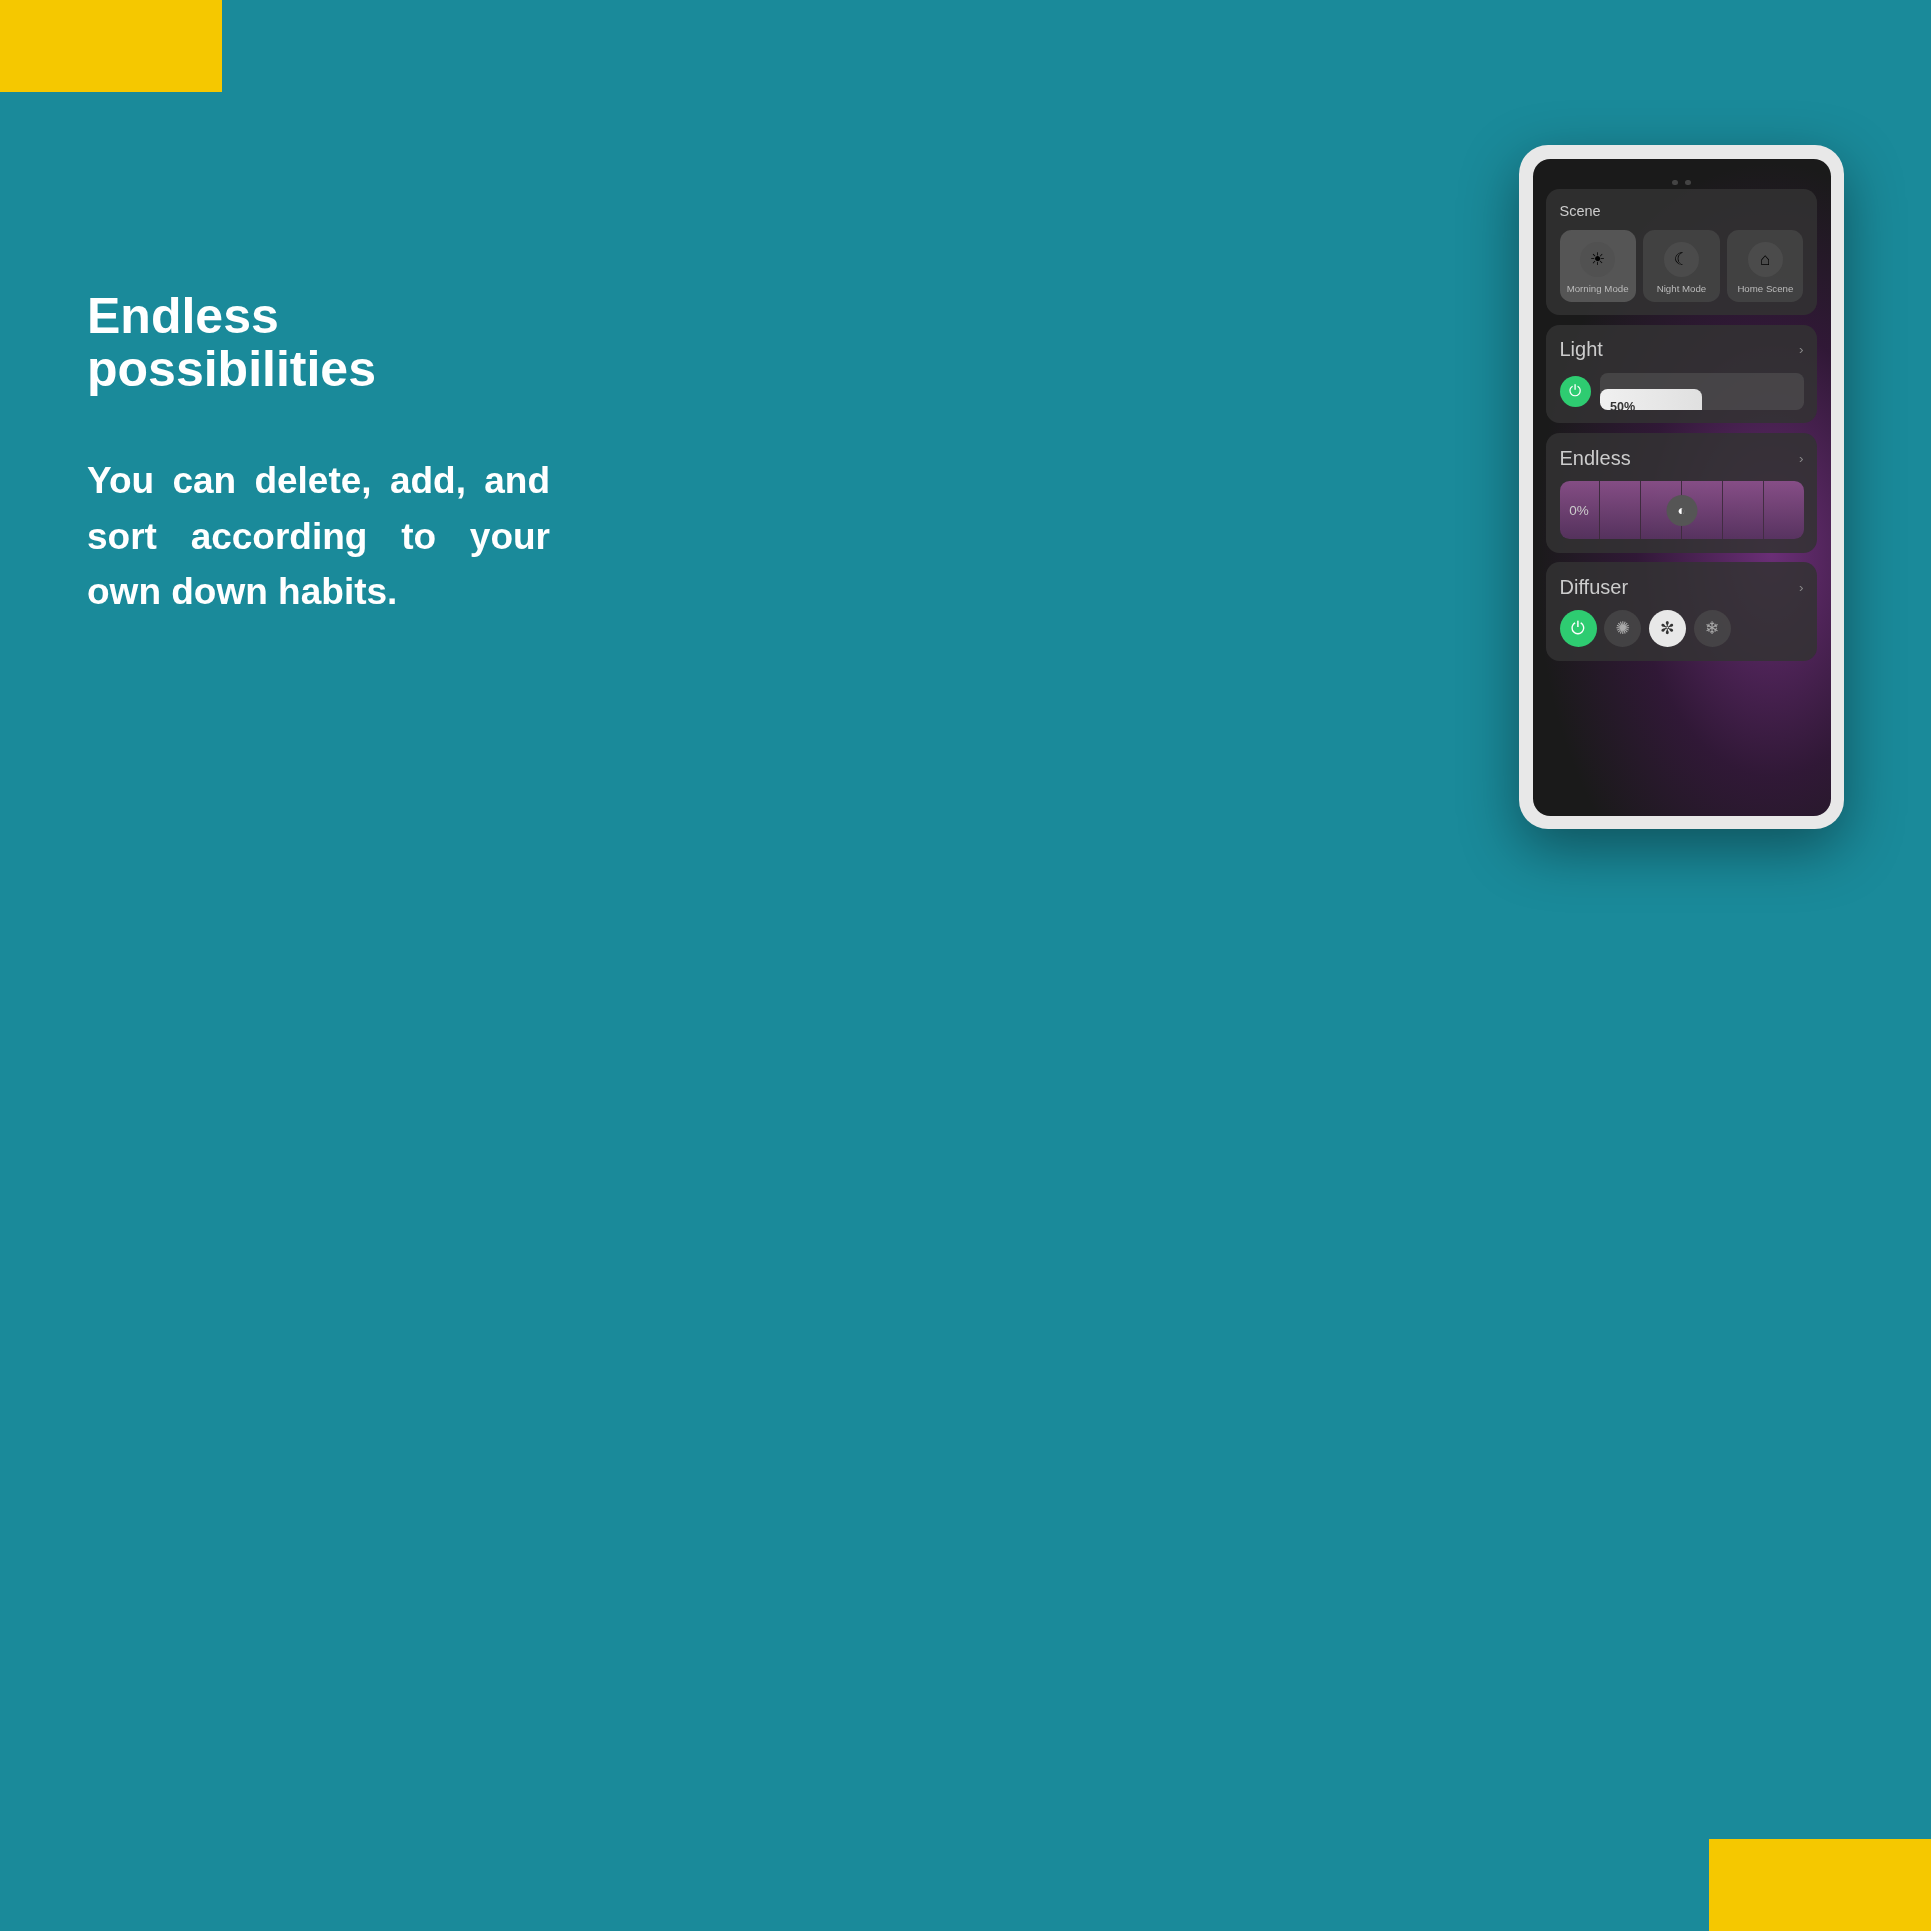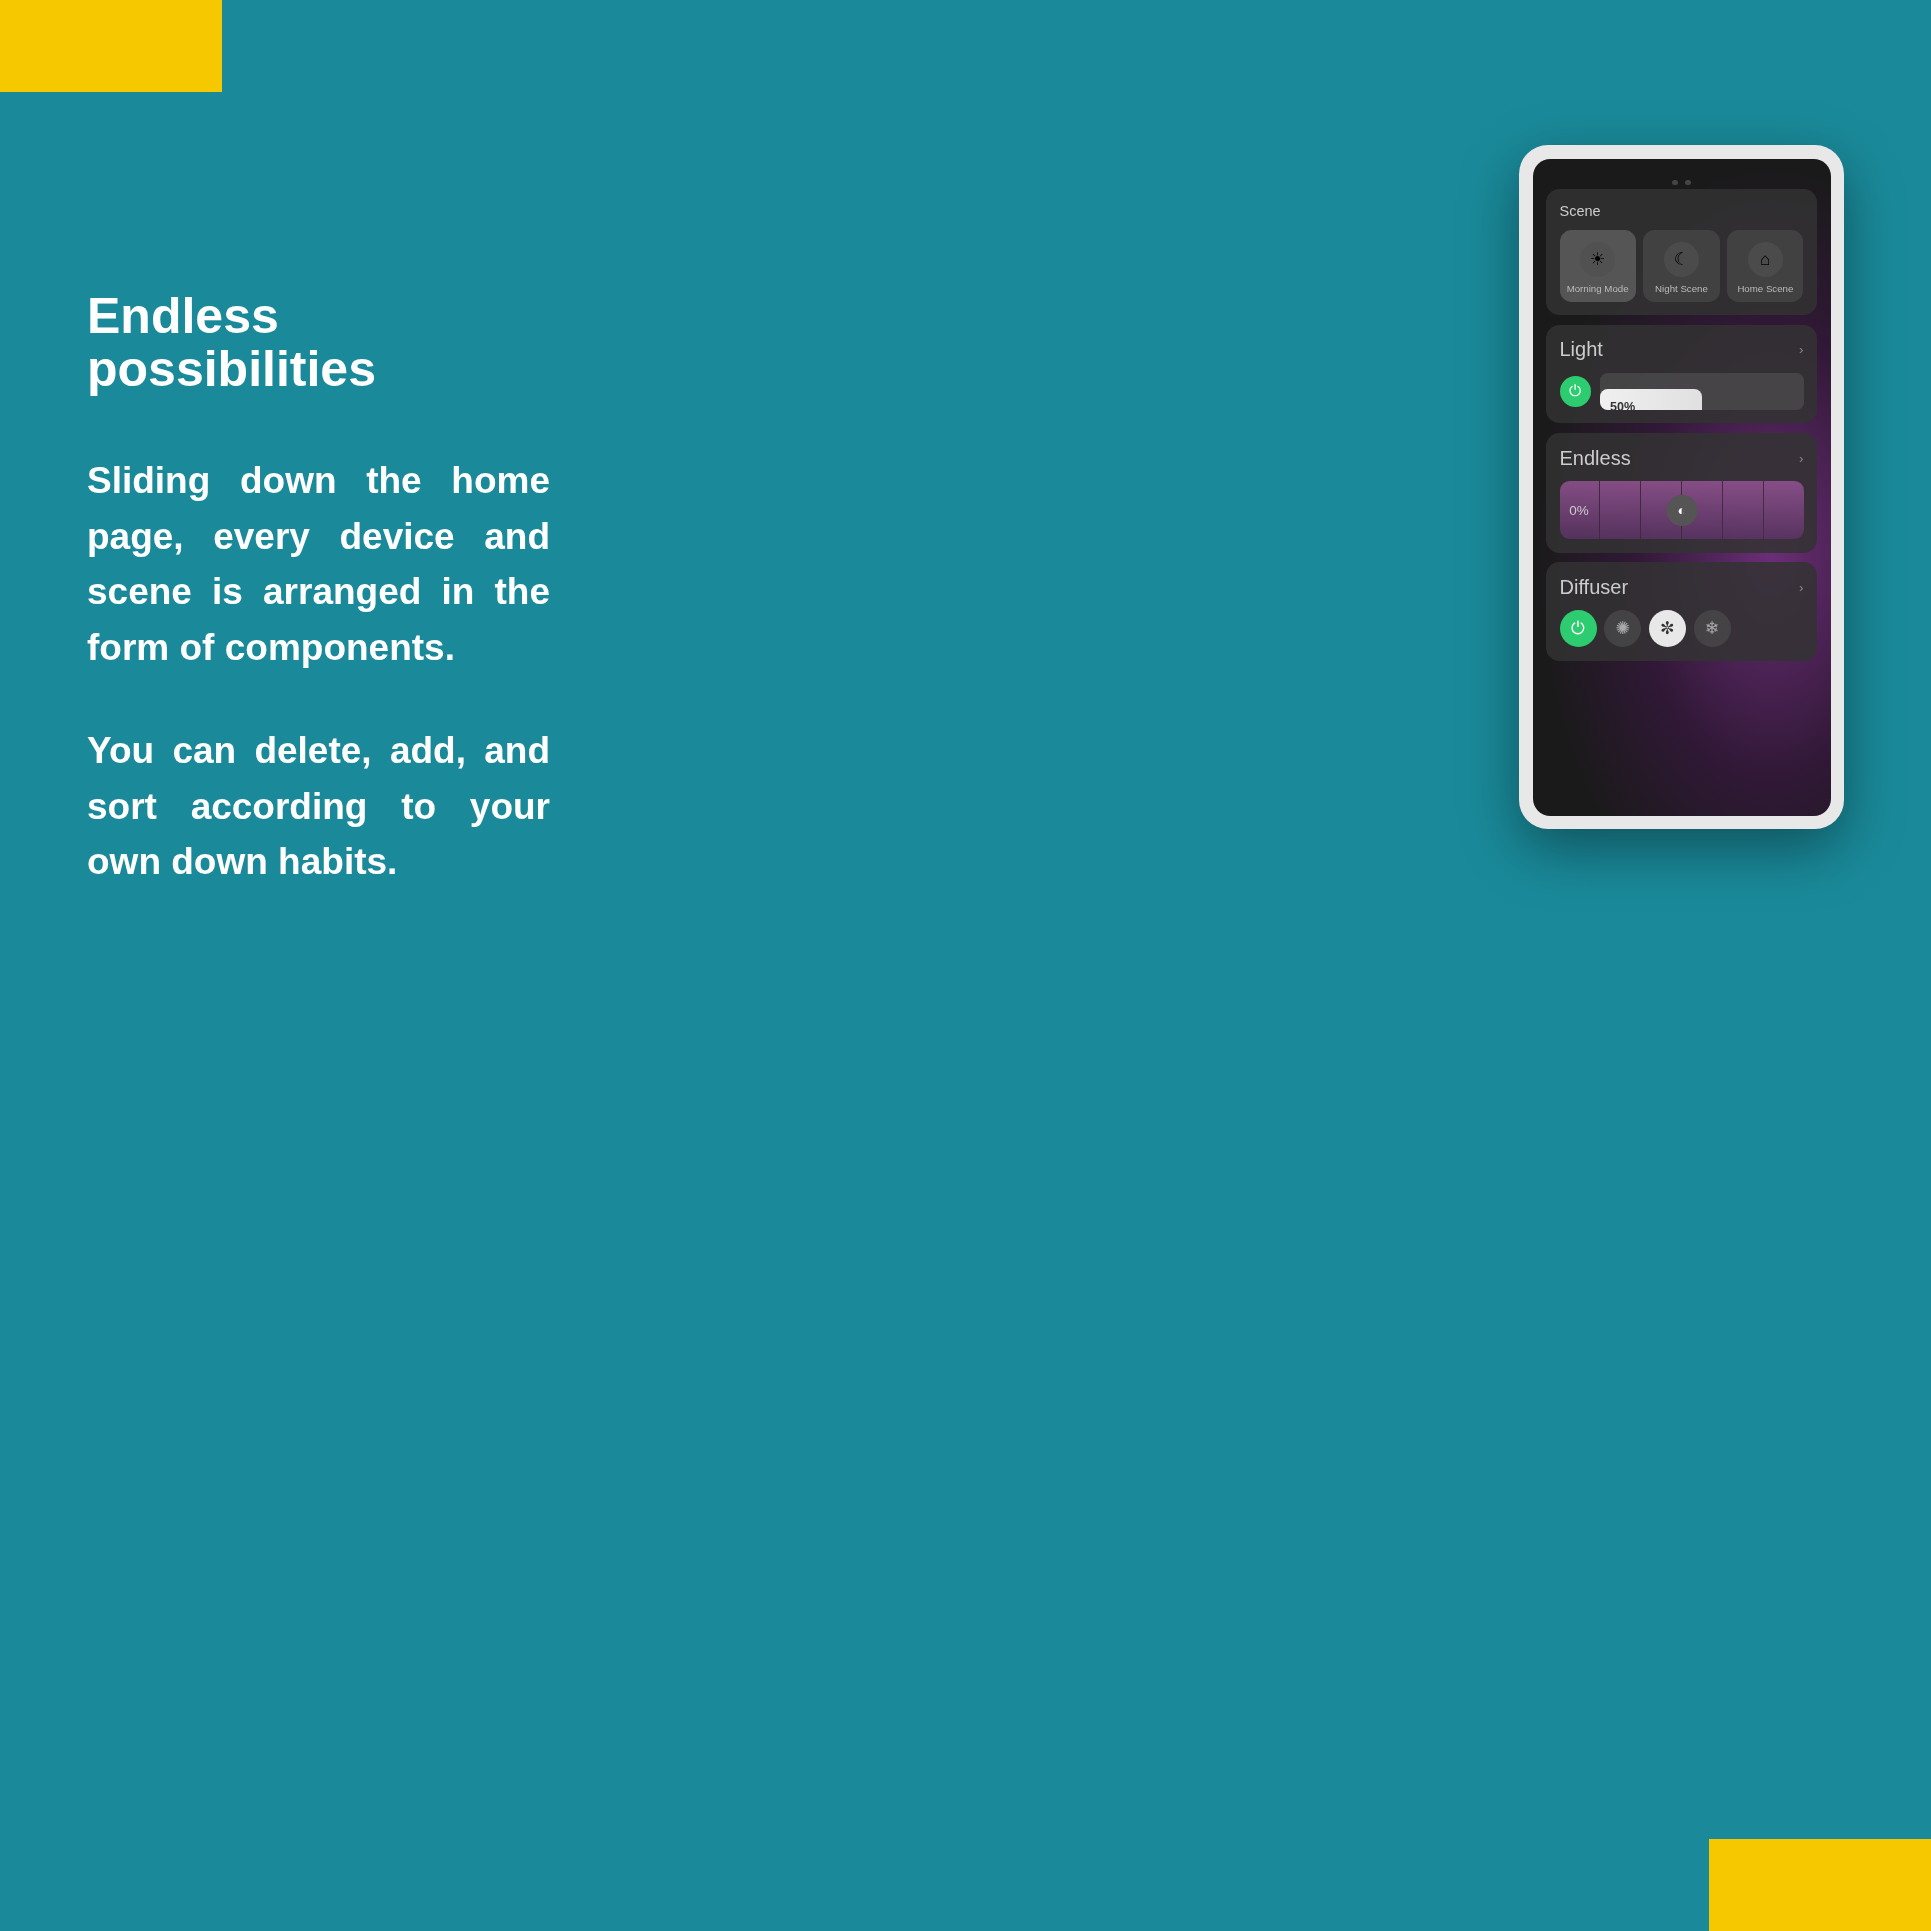--- a/index.html
+++ b/index.html
@@ -309,21 +309,20 @@
   </style>
 </head>
 <body>
 
 <div class="corner-tl"></div>
 
 <div class="corner-br"></div>
 
 <div class="left-content">
   <h1 class="headline">Endless possibilities</h1>
-  <p class="description">Sliding down the home page, every device and scene is arranged in the form of components.</p>
   <p class="description">You can delete, add, and sort according to your own down habits.</p>
 </div>
 
 <div class="device-container">
   <div class="device-frame">
     <div class="device-screen">
       <div class="screen-bg"></div>
 
       <div class="screen-content">
 
@@ -336,21 +335,21 @@
           <div class="card-label">Scene</div>
           <div class="scene-buttons">
 
             <div class="scene-btn active">
               <div class="scene-icon">☀</div>
               <span class="scene-btn-label">Morning Mode</span>
             </div>
 
             <div class="scene-btn">
               <div class="scene-icon">☾</div>
-              <span class="scene-btn-label">Night Scene</span>
+              <span class="scene-btn-label">Night Mode</span>
             </div>
 
             <div class="scene-btn">
               <div class="scene-icon">⌂</div>
               <span class="scene-btn-label">Home Scene</span>
             </div>
 
           </div>
         </div>
 

